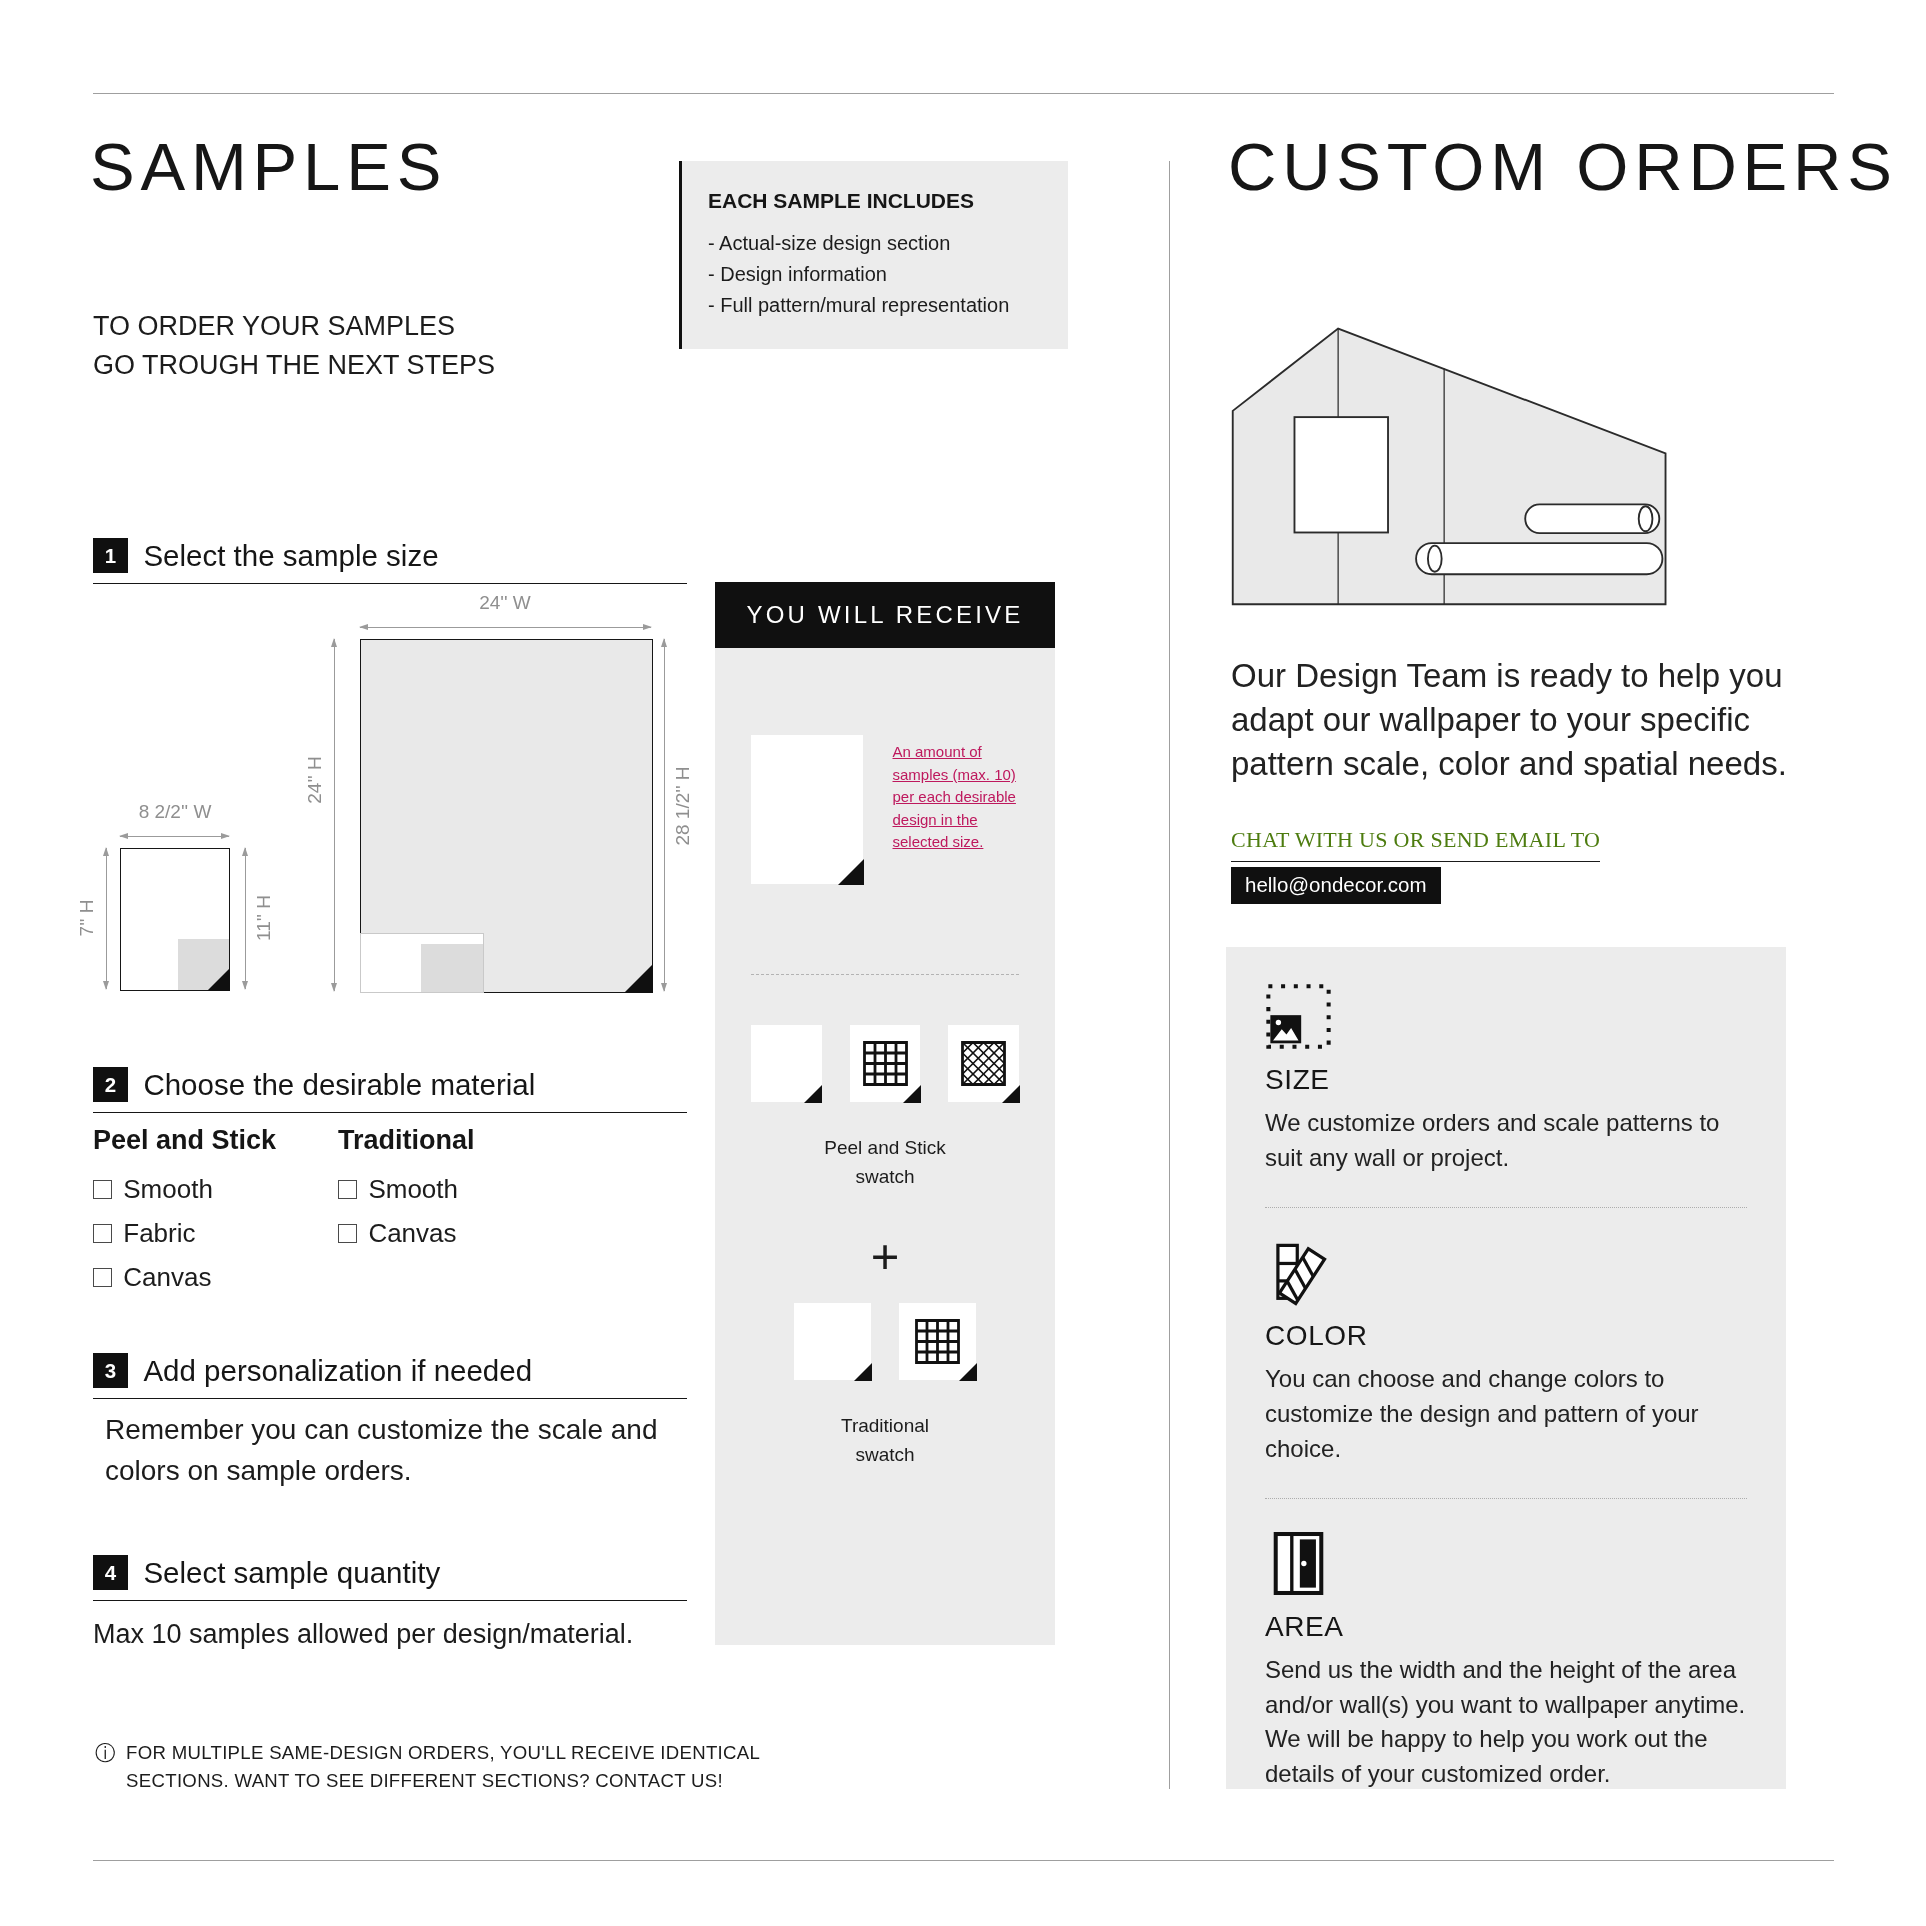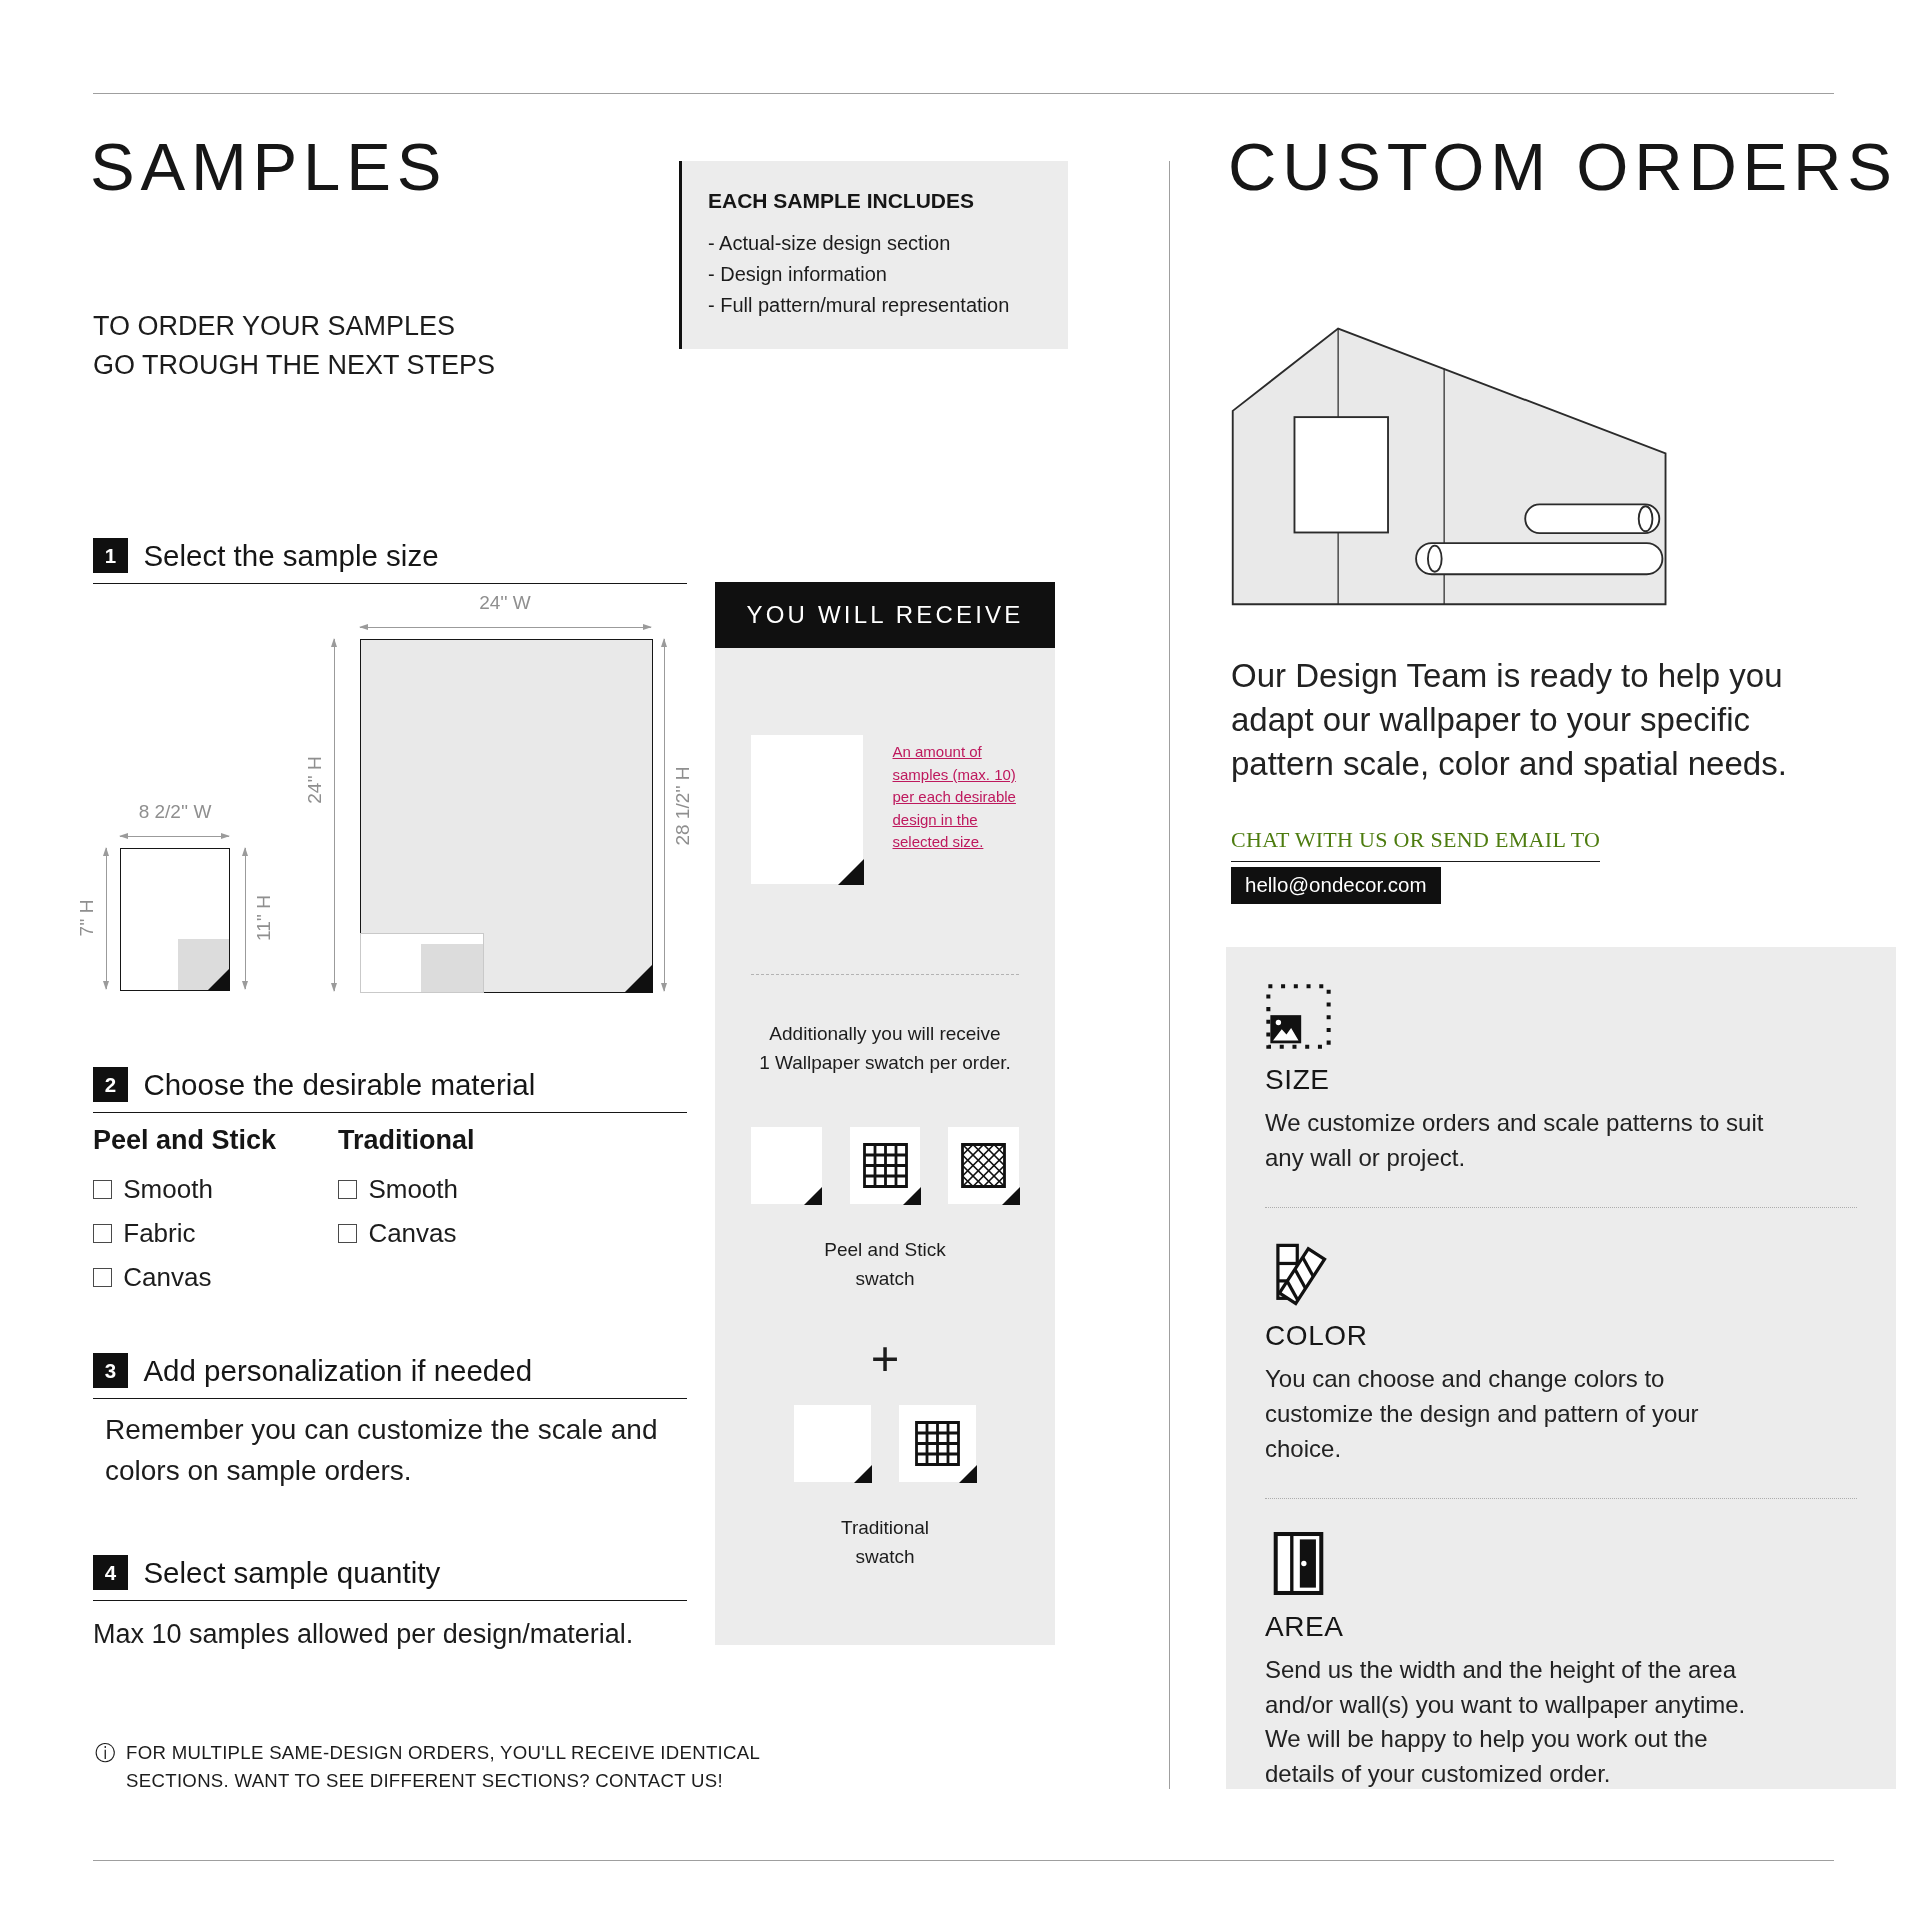--- a/index.html
+++ b/index.html
@@ -206,24 +206,20 @@
   <div class="receive-panel" style="left:715px;top:582px;width:340px;">
     <div class="receive-header">YOU WILL RECEIVE</div>
     <div class="receive-body">
       <div class="sample-row">
         <div class="page-icon">
           <div class="fold fold-40"></div>
         </div>
         <div class="samples-text">An amount of samples (max. 10) per each desirable design in the selected size.</div>
       </div>
       <div class="dashed-div"></div>
-      <div class="additional">
-        <div>Additionally you will receive</div>
-        <div>1 Wallpaper swatch per order.</div>
-      </div>
       <div class="swatch-row">
         <div class="swatch">
           <div class="fold fold-28"></div>
         </div>
         <div class="swatch">
           <svg width="49" height="49" viewBox="0 0 70 70">
             <path d="M5 5H65V65H5Z M5 20H65 M5 35H65 M5 50H65 M20 5V65 M35 5V65 M50 5V65" stroke="#111" stroke-width="4" fill="none"></path>
           </svg>
           <div class="fold fold-28"></div>
         </div>
@@ -274,21 +270,21 @@
 
   <div class="custom-intro" style="left:1231px;top:654px;width:581px;">Our Design Team is ready to help you adapt our wallpaper to your specific pattern scale, color and spatial needs.</div>
 
   <div class="contact-block" style="left:1231px;top:827px;">
     <div>
       <span class="contact-label">CHAT WITH US OR SEND EMAIL TO</span>
     </div>
     <span class="email-badge">hello@ondecor.com</span>
   </div>
 
-  <div class="features-panel" style="left:1226px;top:947px;width:670px;height:842px;">
+  <div class="features-panel" style="left:1226px;top:947px;width:560px;height:842px;">
 
     <div class="feature">
       <div class="f-icon">
         <svg width="67" height="67" viewBox="0 0 100 100">
           <rect x="5" y="5" width="90" height="90" fill="none" stroke="#111" stroke-width="6" stroke-dasharray="6 13"></rect>
           <rect x="8" y="48" width="46" height="42" fill="#111"></rect>
           <circle cx="20" cy="59" r="4" fill="#fff"></circle>
           <path d="M12 86 L25 69 L32 77 L39 67 L50 86 Z" fill="#fff"></path>
         </svg>
       </div>

